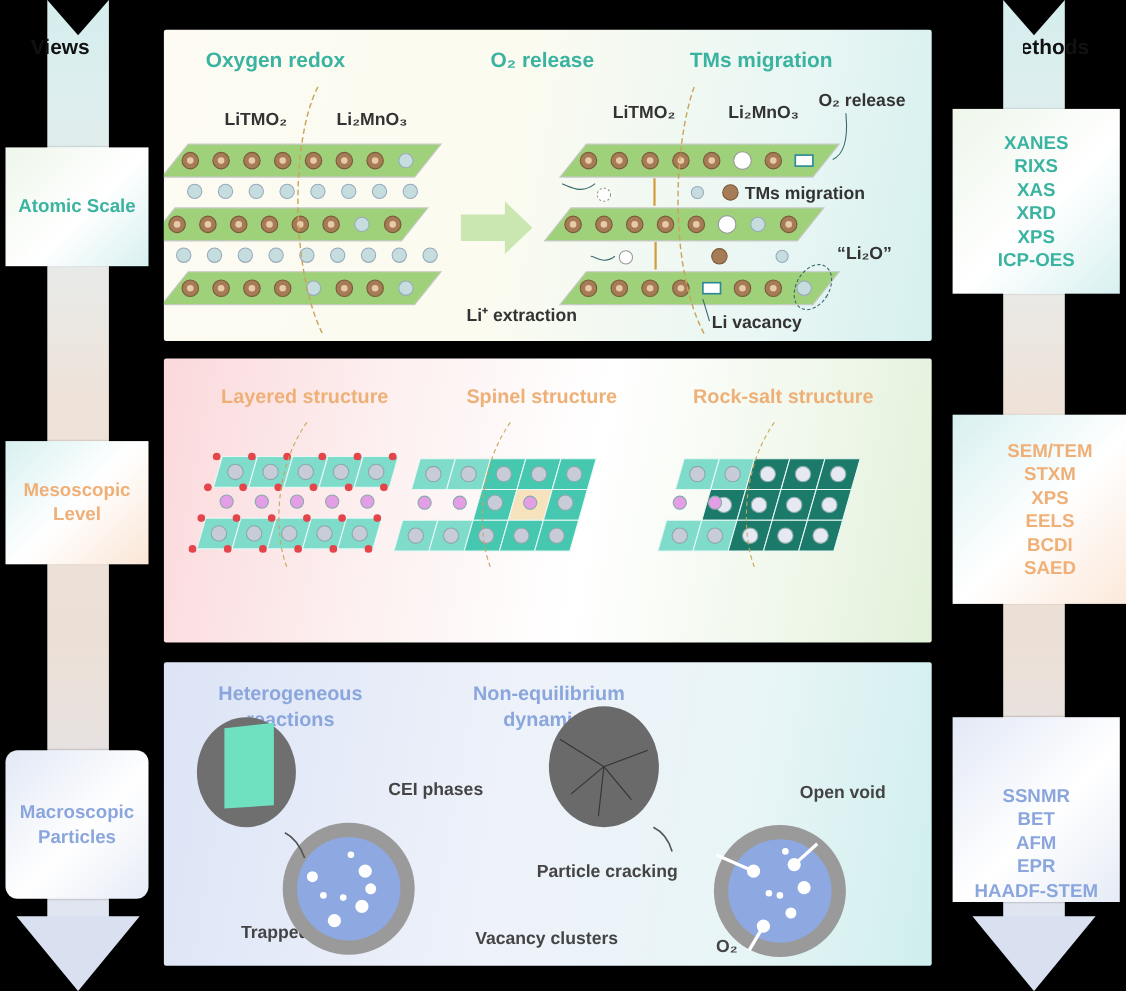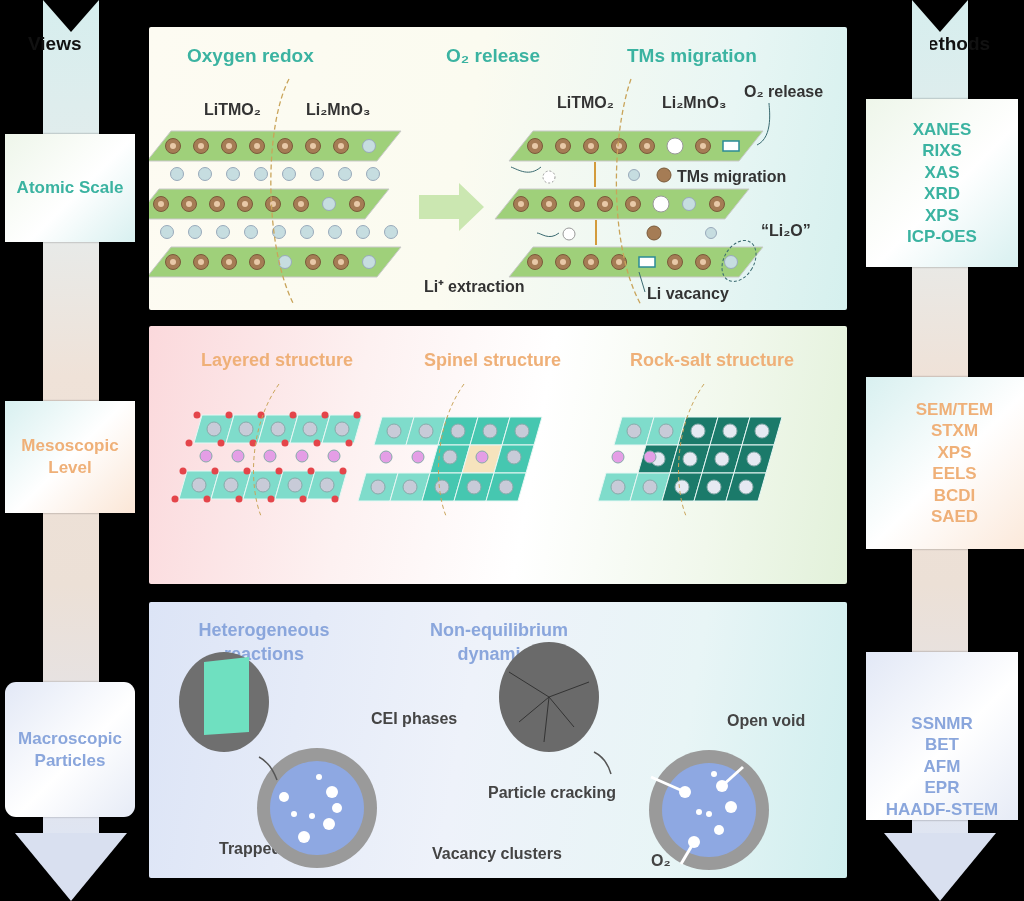--- a/index.html
+++ b/index.html
@@ -340,21 +340,21 @@
       <circle cx="469" cy="131" r="6" fill="#e49ee6" stroke="#8aa" stroke-width="1"></circle>
       <circle cx="501" cy="131" r="6" fill="#e49ee6" stroke="#8aa" stroke-width="1"></circle>
       <path d="M555 58 C 525 100, 525 160, 537 190" fill="none" stroke="#c9a45a" stroke-dasharray="4 3"></path>
     </svg>
 </div>
 
 <div class="panel p3">
   <div class="abs h-blue" style="left:35px; top:16px; width:160px;">Heterogeneous reactions</div>
   <div class="abs h-blue" style="left:265px; top:16px; width:170px;">Non-equilibrium dynamics</div>
 
-  <div class="abs lbl2" style="left:222px; top:108px;">CEI phases</div>
+  <div class="abs lbl2" style="left:204px; top:108px;">CEI phases</div>
   <div class="abs lbl2" style="left:70px; top:238px;">Trapped O₂</div>
   <div class="abs lbl2" style="left:283px; top:243px;">Vacancy clusters</div>
   <div class="abs lbl2" style="left:339px; top:182px;">Particle cracking</div>
   <div class="abs lbl2" style="left:578px; top:110px;">Open void</div>
   <div class="abs lbl2" style="left:502px; top:250px;">O₂</div>
 
   <svg id="macro-svg" width="698" height="276" style="left:0; top:0;">
       <ellipse cx="75" cy="100" rx="45" ry="50" fill="#6f6f6f"></ellipse>
       <path d="M55 60 L 100 55 L 100 130 L 55 133 Z" fill="#6fe0c0"></path>
       <circle cx="168" cy="206" r="60" fill="#9a9a9a"></circle>

